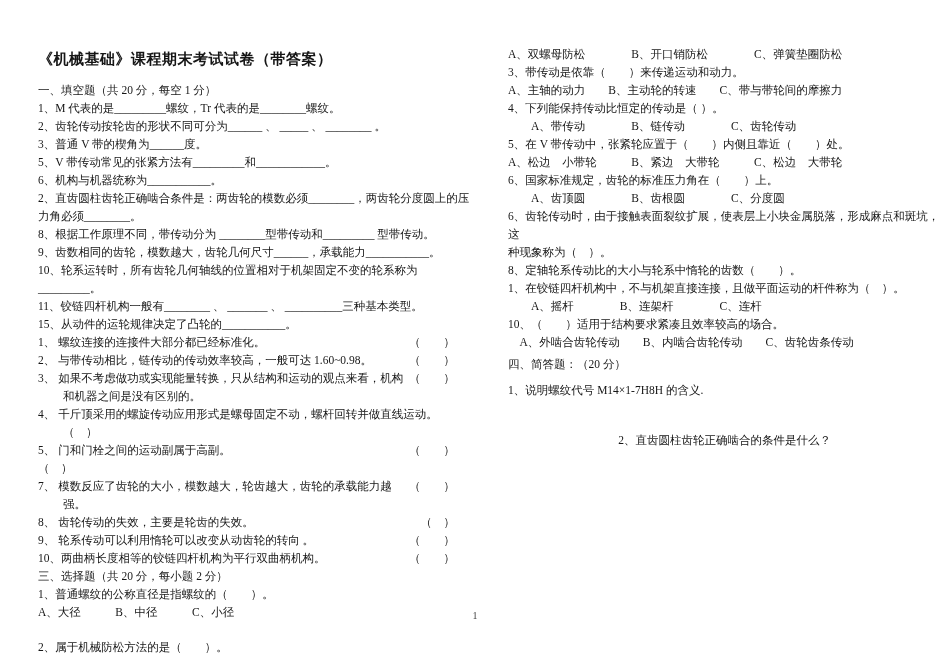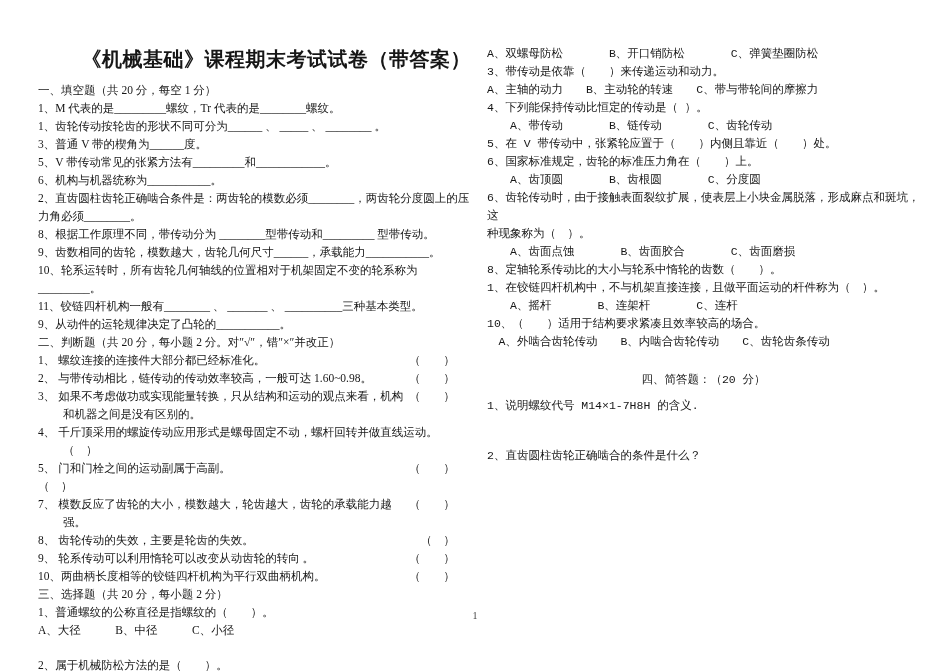--- a/index.html
+++ b/index.html
@@ -12,25 +12,25 @@
     overflow:hidden;
   }
   .col{
     position:absolute;
     top:45px;
     width:433px;
     font-size:11.5px;
     line-height:18px;
   }
   .col-left{left:38px;}
-  .col-right{left:487px;font-family:Liberation Mono, monospace;}
+  .col-right{left:508px;}
   .title{
-    font-size:20px;
+    font-size:15px;
     font-weight:bold;
-    text-align:right;
+    text-align:left;
     margin:2px 0 9px 0;
     line-height:25px;
     letter-spacing:0.5px;
   }
   .line{
     margin:0;
     white-space:pre-wrap;
   }
   .judge{
     display:flex;
@@ -41,52 +41,51 @@
     padding-left:25px;
     text-indent:-25px;
     white-space:pre-wrap;
   }
   .judge .jmark{
     flex:0 0 auto;
     padding-right:16px;
     white-space:pre;
   }
   .gap-q2{margin-top:17px;}
-  .gap-sec4{margin-top:20px;text-align:center;}
+  .gap-sec4{margin-top:4px;}
   .gap-sm{margin-top:8px;}
-  .gap-lg{margin-top:32px;}
+  .gap-lg{margin-top:32px;text-align:center;}
   .page-number{
     position:absolute;
     left:0;right:0;
     top:610px;
     text-align:center;
     font-size:10px;
     color:#444;
   }
 </style>
 </head>
 <body>
 
 <div class="col col-left">
   <h1 class="title">《机械基础》课程期末考试试卷（带答案）</h1>
 
   <p class="line">一、填空题（共 20 分，每空 1 分）</p>
   <p class="line">1、M 代表的是_________螺纹，Tr 代表的是________螺纹。</p>
-  <p class="line">1、齿轮传动按轮齿的形状不同可分为______ 、 _____ 、 ________ 。</p>
+  <p class="line">2、齿轮传动按轮齿的形状不同可分为______ 、 _____ 、 ________ 。</p>
   <p class="line">3、普通 V 带的楔角为______度。</p>
   <p class="line">5、V 带传动常见的张紧方法有_________和____________。</p>
   <p class="line">6、机构与机器统称为___________。</p>
   <p class="line">2、直齿圆柱齿轮正确啮合条件是：两齿轮的模数必须________，两齿轮分度圆上的压力角必须________。</p>
   <p class="line">8、根据工作原理不同，带传动分为 ________型带传动和_________ 型带传动。</p>
   <p class="line">9、齿数相同的齿轮，模数越大，齿轮几何尺寸______，承载能力___________。</p>
   <p class="line">10、轮系运转时，所有齿轮几何轴线的位置相对于机架固定不变的轮系称为_________。</p>
   <p class="line">11、铰链四杆机构一般有________ 、 _______ 、 __________三种基本类型。</p>
-  <p class="line">9、从动件的运轮规律决定了凸轮的___________。</p>
+  <p class="line">15、从动件的运轮规律决定了凸轮的___________。</p>
 
-  <p class="line">二、判断题（共 20 分，每小题 2 分。对″√″，错″×″并改正）</p>
   <div class="line judge">
     <span class="jtext">1、 螺纹连接的连接件大部分都已经标准化。</span>
     <span class="jmark">（　　）</span>
   </div>
   <div class="line judge">
     <span class="jtext">2、 与带传动相比，链传动的传动效率较高，一般可达 1.60~0.98。</span>
     <span class="jmark">（　　）</span>
   </div>
   <div class="line judge">
     <span class="jtext">3、 如果不考虑做功或实现能量转换，只从结构和运动的观点来看，机构和机器之间是没有区别的。</span>
@@ -126,26 +125,26 @@
   <p class="line gap-q2">2、属于机械防松方法的是（　　）。</p>
 </div>
 
 <div class="col col-right">
   <p class="line">A、双螺母防松　　　　B、开口销防松　　　　C、弹簧垫圈防松</p>
   <p class="line">3、带传动是依靠（　　）来传递运动和动力。</p>
   <p class="line">A、主轴的动力　　B、主动轮的转速　　C、带与带轮间的摩擦力</p>
   <p class="line">4、下列能保持传动比恒定的传动是（ ）。</p>
   <p class="line">　　A、带传动　　　　B、链传动　　　　C、齿轮传动</p>
   <p class="line">5、在 V 带传动中，张紧轮应置于（　　）内侧且靠近（　　）处。</p>
+  <p class="line">A、松边　小带轮　　　B、紧边　大带轮　　　C、松边　大带轮</p>
   <p class="line">6、国家标准规定，齿轮的标准压力角在（　　）上。</p>
   <p class="line">　　A、齿顶圆　　　　B、齿根圆　　　　C、分度圆</p>
   <p class="line">6、齿轮传动时，由于接触表面裂纹扩展，使表层上小块金属脱落，形成麻点和斑坑，</p>
   <p class="line">这</p>
   <p class="line">种现象称为（　）。</p>
-  <p class="line">　　A、齿面点蚀　　　　B、齿面胶合　　　　C、齿面磨损</p>
   <p class="line">8、定轴轮系传动比的大小与轮系中惰轮的齿数（　　）。</p>
   <p class="line">1、在铰链四杆机构中，不与机架直接连接，且做平面运动的杆件称为（　）。</p>
   <p class="line">　　A、摇杆　　　　B、连架杆　　　　C、连杆</p>
   <p class="line">10、（　　）适用于结构要求紧凑且效率较高的场合。</p>
   <p class="line">　A、外啮合齿轮传动　　B、内啮合齿轮传动　　C、齿轮齿条传动</p>
   <p class="line gap-sec4">四、简答题：（20 分）</p>
   <p class="line gap-sm">1、说明螺纹代号 M14×1-7H8H 的含义.</p>
   <p class="line gap-lg">2、直齿圆柱齿轮正确啮合的条件是什么？</p>
 </div>
 

